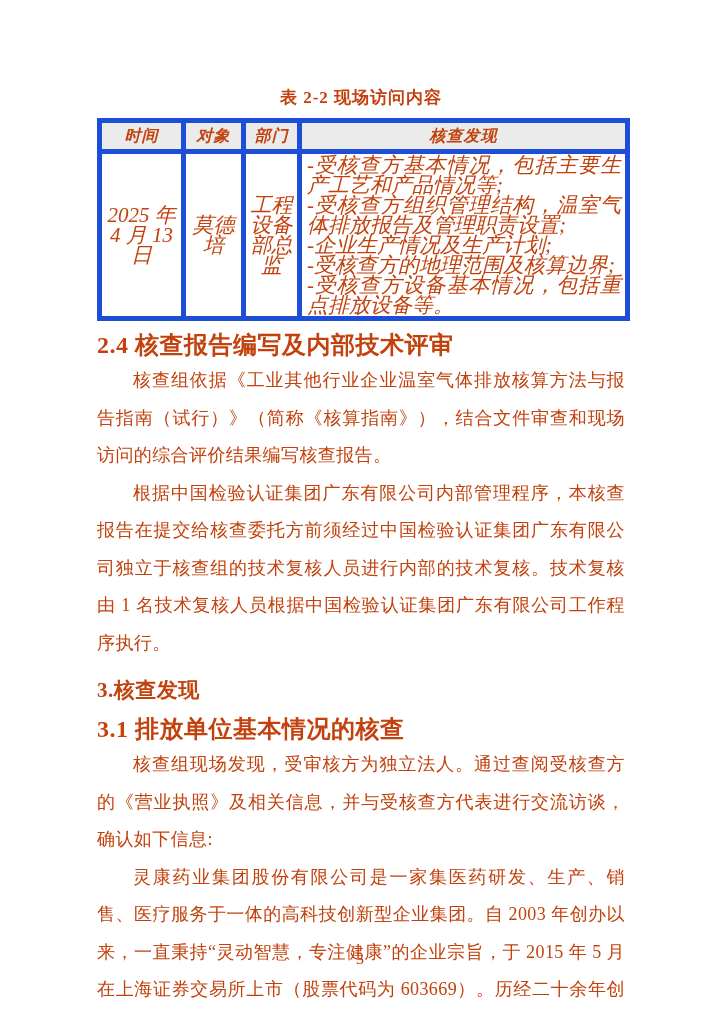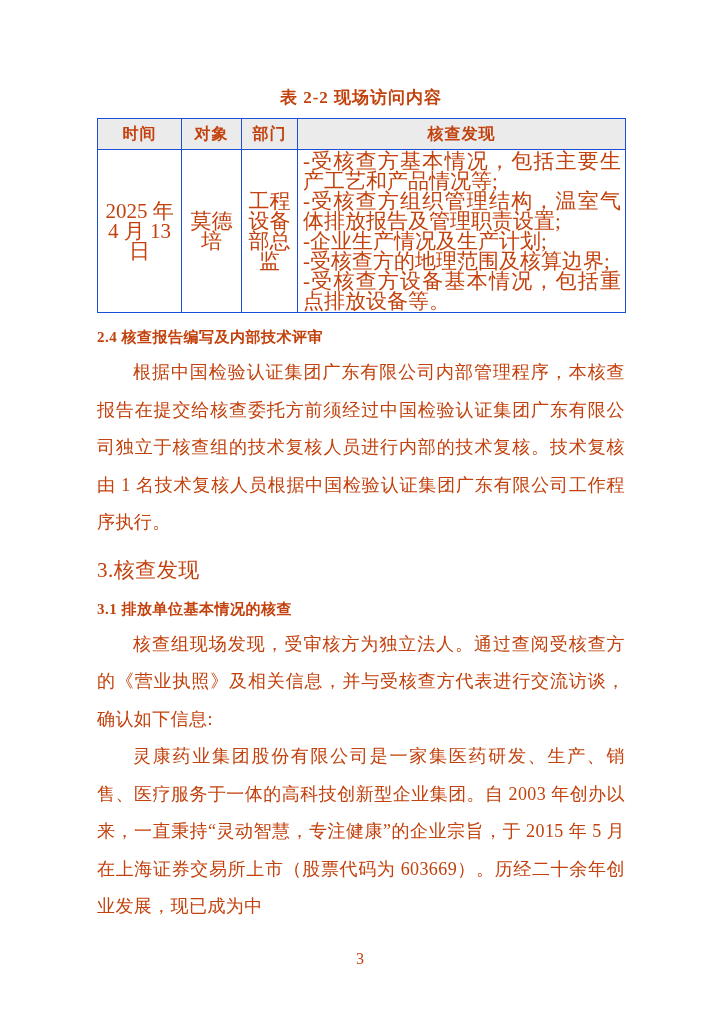--- a/index.html
+++ b/index.html
@@ -15,42 +15,43 @@
   .content{padding:86px 95px 0 97px;}
   .table-caption{
     font-size:17px;font-weight:700;text-align:center;
     margin:0 0 9px 0;letter-spacing:1px;
   }
   table.visit-table{
     width:528px;border-collapse:collapse;table-layout:fixed;
     border:1.5px solid #2a2a2a;
   }
   table.visit-table th, table.visit-table td{
-    border:1px solid #1d4ed8;
+    border:5px solid #1d4ed8;
     box-sizing:border-box;
+    font-style:italic;
   }
   table.visit-table th{
     background:#ebebeb;
     height:31px;font-size:16px;font-weight:700;
     text-align:center;vertical-align:middle;
     letter-spacing:1px;
   }
   table.visit-table td{
     height:138px;vertical-align:middle;
     font-size:21px;line-height:20px;
   }
   td.c-center{text-align:center;padding:2px 3px;}
   td.c-items{text-align:left;padding:1px 4px 1px 5px;line-height:19.6px;}
   .item-line{text-align:justify;}
   .h-sub{
-    font-size:15px;font-weight:700;line-height:27px;
+    font-size:24px;font-weight:700;line-height:27px;
     margin:11px 0 3px 0;letter-spacing:0.5px;
   }
   .h-main{
-    font-size:21px;font-weight:400;line-height:30px;
+    font-size:21px;font-weight:700;line-height:30px;
     margin:13px 0 4px 0;letter-spacing:0.5px;
   }
   .para{
     font-size:18px;line-height:37.5px;
     text-align:justify;text-indent:2em;
     margin:0;letter-spacing:0.4px;
   }
   .page-number{
     position:absolute;left:0;bottom:50px;width:100%;
     text-align:center;font-size:16px;
@@ -90,20 +91,21 @@
             <div class="item-line">-企业生产情况及生产计划;</div>
             <div class="item-line">-受核查方的地理范围及核算边界;</div>
             <div class="item-line">-受核查方设备基本情况，包括重点排放设备等。</div>
           </td>
         </tr>
       </tbody>
     </table>
 
     <div class="h-sub">2.4 核查报告编写及内部技术评审</div>
 
+    <p class="para">核查组依据《工业其他行业企业温室气体排放核算方法与报告指南（试行）》（简称《核算指南》），结合文件审查和现场访问的综合评价结果编写核查报告。</p>
 
     <p class="para">根据中国检验认证集团广东有限公司内部管理程序，本核查报告在提交给核查委托方前须经过中国检验认证集团广东有限公司独立于核查组的技术复核人员进行内部的技术复核。技术复核由 1 名技术复核人员根据中国检验认证集团广东有限公司工作程序执行。</p>
 
     <div class="h-main">3.核查发现</div>
 
     <div class="h-sub">3.1 排放单位基本情况的核查</div>
 
     <p class="para">核查组现场发现，受审核方为独立法人。通过查阅受核查方的《营业执照》及相关信息，并与受核查方代表进行交流访谈，确认如下信息:</p>
 
     <p class="para">灵康药业集团股份有限公司是一家集医药研发、生产、销售、医疗服务于一体的高科技创新型企业集团。自 2003 年创办以来，一直秉持“灵动智慧，专注健康”的企业宗旨，于 2015 年 5 月在上海证券交易所上市（股票代码为 603669）。历经二十余年创业发展，现已成为中</p>

